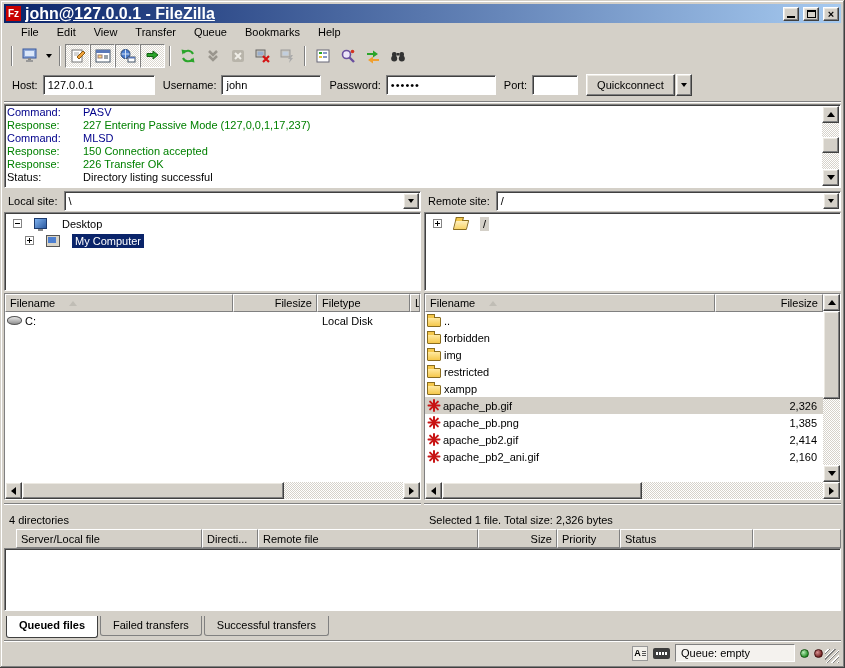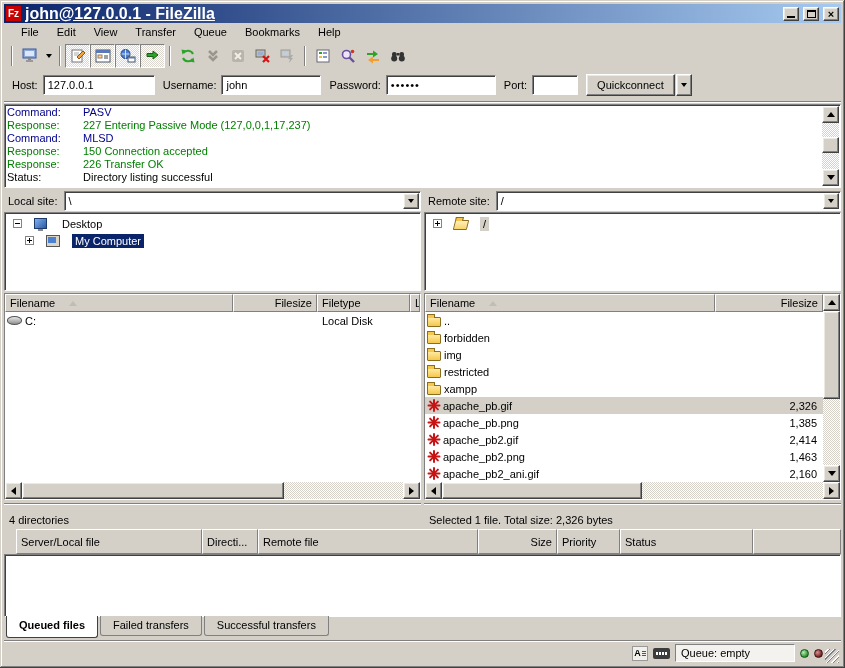--- a/index.html
+++ b/index.html
@@ -100,21 +100,21 @@
   .splat i { position:absolute; left:5.5px; top:0; width:2px; height:13px; background:#c81414; border-radius:1px; }
   .splat i:nth-child(2){ transform:rotate(45deg);} .splat i:nth-child(3){ transform:rotate(90deg);} .splat i:nth-child(4){ transform:rotate(135deg);}
   .drive-glyph { width:15px; height:9px; background:linear-gradient(#e8e8e8,#8f8f8f); border:1px solid #555; border-radius:50% / 45%; }
   .desktop-glyph { position:relative; width:13px; height:11px; background:linear-gradient(135deg,#7fb2ef,#2c5aa0); border:1px solid #1c3a6e; }
   .desktop-glyph::after { content:""; position:absolute; left:3px; bottom:-3px; width:5px; height:2px; background:#888; }
   .computer-glyph { position:relative; width:14px; height:12px; background:#d9d4c6; border:1px solid #555; }
   .computer-glyph::before { content:""; position:absolute; left:1px; top:1px; width:8px; height:6px; background:#4d7fd0; }
 
   
   #queue { position:absolute; left:4px; top:529px; width:837px; }
-  .qheader { display:flex; height:25px;padding-left:12px; }
+  .qheader { display:flex; height:19px;padding-left:12px; }
   .qbody { height:63px; background:#fff; border:1px solid; border-color:#808080 #fff #fff #808080; box-shadow: inset 1px 1px 0 #404040; }
 
   
   #tabs { position:absolute; left:6px; top:616px; display:flex; gap:2px; align-items:flex-start; }
   .tab { height:20px; padding:3px 12px; background:#d4d0c8; border:1px solid #808080; border-top:none; border-radius:0 0 3px 3px; white-space:nowrap; }
   .tab.active { background:#fff; font-weight:bold; height:22px; border-color:#404040; }
 
   
   #statusbar { position:absolute; left:4px; right:4px; bottom:3px; height:25px; border-top:1px solid #808080; box-shadow:0 1px 0 #fff inset;
     display:flex; align-items:center; justify-content:flex-end; gap:5px; padding:0 18px 0 4px; }
@@ -473,30 +473,20 @@
             <span class="fname" style="flex:1;">apache_pb2.gif</span>
             <span class="fsize" style="width:100px;">2,414</span>
           </div>
         <div class="lrow">
             <span class="icon splat">
               <i></i>
               <i></i>
               <i></i>
               <i></i>
             </span>
-            <span class="fname" style="flex:1;">apache_pb2.png</span>
-            <span class="fsize" style="width:100px;">1,463</span>
-          </div>
-        <div class="lrow">
-            <span class="icon splat">
-              <i></i>
-              <i></i>
-              <i></i>
-              <i></i>
-            </span>
             <span class="fname" style="flex:1;">apache_pb2_ani.gif</span>
             <span class="fsize" style="width:100px;">2,160</span>
           </div>
       </div>
       <div class="vscroll">
         <span class="sb-btn raised" style="top:0;right:0;">
             <span class="tri-up"></span>
           </span>
         <span class="sb-track" style="top:17px;bottom:17px;left:0;right:0;"></span>
         <span class="sb-thumb" style="left:0;right:0;top:17px;height:88px;"></span>

